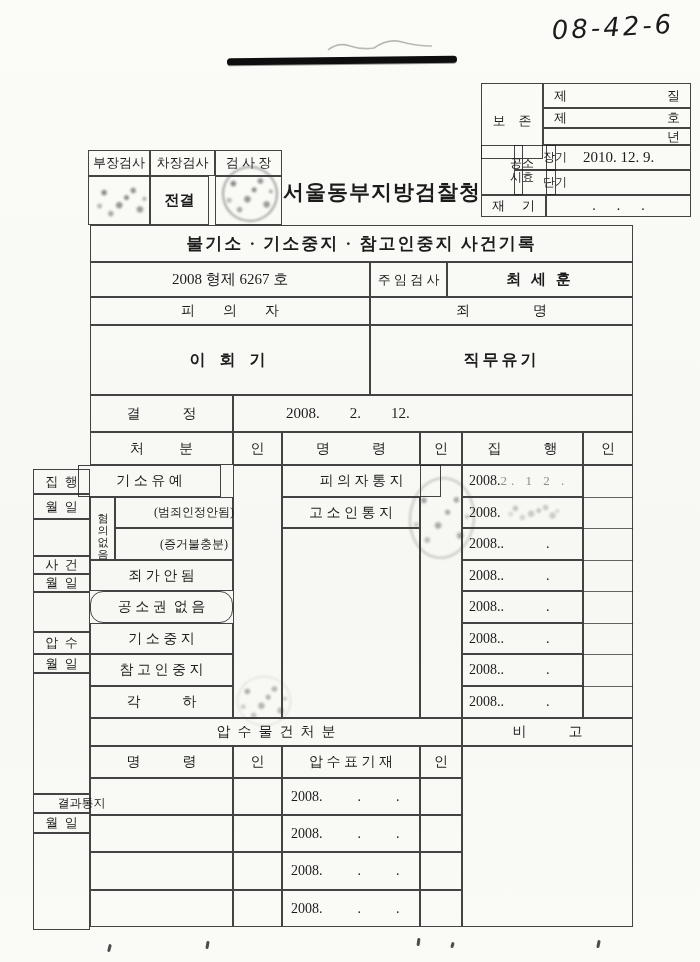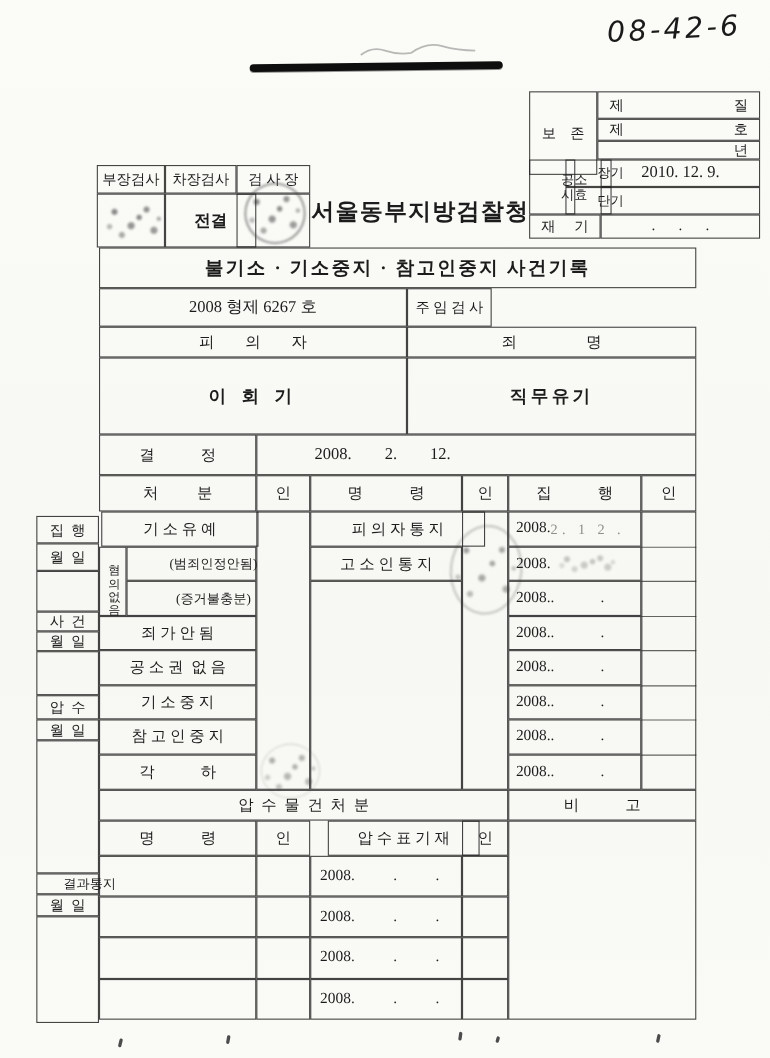--- a/index.html
+++ b/index.html
@@ -63,54 +63,55 @@
   <div class="c f15" style="left:546px;top:170px;width:145px;height:25px;"></div>
   <div class="c f13" style="left:481px;top:195px;width:65px;height:22px;justify-content:space-between;padding:0 10px;">
     <span>재</span><span>기</span>
   </div>
   <div class="c f14" style="left:546px;top:195px;width:145px;height:22px;">.      .      .</div>
 
   <div class="c f13" style="left:88px;top:150px;width:62px;height:26px;">부장검사</div>
   <div class="c f13" style="left:150px;top:150px;width:65px;height:26px;">차장검사</div>
   <div class="c f13" style="left:215px;top:150px;width:67px;height:26px;">검 사 장</div>
   <div class="c" style="left:88px;top:176px;width:62px;height:49px;"></div>
-  <div class="c bold f15" style="left:150px;top:176px;width:83px;height:49px;">전결</div>
+  <div class="c bold f15" style="left:150px;top:176px;width:59px;height:49px;">전결</div>
   <div class="c" style="left:215px;top:176px;width:67px;height:49px;"></div>
   <div class="smudge" style="left:94px;top:180px;width:56px;height:42px;"></div>
   <div class="seal-ring smudge" style="left:222px;top:166px;width:56px;height:56px;border:2px solid rgba(70,70,70,.65);"></div>
 
   <div class="t bold f21" style="left:284px;top:170px;width:196px;height:44px;letter-spacing:1px;">서울동부지방검찰청</div>
 
   <div class="c bold f17" style="left:90px;top:225px;width:543px;height:37px;letter-spacing:2px;">불기소 · 기소중지 · 참고인중지 사건기록</div>
 
   <div class="c f15" style="left:90px;top:262px;width:280px;height:35px;">2008 형제 6267 호</div>
   <div class="c f13" style="left:370px;top:262px;width:77px;height:35px;">주 임 검 사</div>
+  <div class="c bold f15" style="left:447px;top:262px;width:186px;height:35px;letter-spacing:3px;">최 세 훈</div>
 
   <div class="c f14" style="left:90px;top:297px;width:280px;height:28px;">피        의        자</div>
   <div class="c f14" style="left:370px;top:297px;width:263px;height:28px;">죄                  명</div>
 
   <div class="c bold f16" style="left:90px;top:325px;width:280px;height:70px;letter-spacing:5px;">이 회 기</div>
   <div class="c bold f16" style="left:370px;top:325px;width:263px;height:70px;letter-spacing:3px;">직무유기</div>
 
   <div class="c f14" style="left:90px;top:395px;width:143px;height:37px;">결            정</div>
   <div class="c f15 left" style="left:233px;top:395px;width:400px;height:37px;padding-left:52px;">2008.        2.        12.</div>
 
   <div class="c f14" style="left:90px;top:432px;width:143px;height:33px;">처          분</div>
   <div class="c f14" style="left:233px;top:432px;width:49px;height:33px;">인</div>
   <div class="c f14" style="left:282px;top:432px;width:138px;height:33px;">명            령</div>
   <div class="c f14" style="left:420px;top:432px;width:42px;height:33px;">인</div>
   <div class="c f14" style="left:462px;top:432px;width:121px;height:33px;">집            행</div>
   <div class="c f14" style="left:583px;top:432px;width:50px;height:33px;">인</div>
 
-  <div class="c f14" style="left:92px;top:465px;width:143px;height:32px;">기 소 유 예</div>
+  <div class="c f14" style="left:78px;top:465px;width:143px;height:32px;">기 소 유 예</div>
   <div class="c f11 vtext" style="left:90px;top:497px;width:25px;height:63px;">혐의없음</div>
   <div class="c f12" style="left:115px;top:497px;width:118px;height:31px;">(범죄인정안됨)</div>
   <div class="c f12" style="left:115px;top:528px;width:118px;height:32px;">(증거불충분)</div>
   <div class="c f14" style="left:90px;top:560px;width:143px;height:31px;">죄 가 안 됨</div>
-  <div class="c f14" style="left:90px;top:591px;width:143px;height:32px;">공 소 권  없 음</div>
+  <div class="c f14" style="left:90px;top:591px;width:143px;height:32px;border-radius:13px;">공 소 권  없 음</div>
   <div class="c f14" style="left:90px;top:623px;width:143px;height:31px;">기 소 중 지</div>
   <div class="c f14" style="left:90px;top:654px;width:143px;height:32px;">참 고 인 중 지</div>
   <div class="c f14" style="left:90px;top:686px;width:143px;height:32px;">각            하</div>
 
   <div class="c" style="left:233px;top:465px;width:49px;height:253px;"></div>
 
   <div class="c f14" style="left:282px;top:465px;width:159px;height:32px;">피 의 자 통 지</div>
   <div class="c f14" style="left:282px;top:497px;width:138px;height:31px;">고 소 인 통 지</div>
   <div class="c" style="left:282px;top:528px;width:138px;height:190px;"></div>
 
@@ -154,21 +155,21 @@
   <div class="seal-ring smudge" style="left:409px;top:477px;width:66px;height:82px;border:2px solid rgba(60,60,60,.45);transform:rotate(6deg);opacity:.6;"></div>
   <div class="seal-ring smudge" style="left:237px;top:676px;width:54px;height:50px;border:1.5px solid rgba(90,90,90,.45);opacity:.5;"></div>
   <div class="smudge" style="left:505px;top:503px;width:58px;height:18px;opacity:.35;"></div>
 
   <div class="c f14" style="left:90px;top:718px;width:372px;height:28px;">압  수  물  건  처  분</div>
   <div class="c f14" style="left:462px;top:718px;width:171px;height:28px;">비            고</div>
   <div class="c" style="left:462px;top:746px;width:171px;height:181px;"></div>
 
   <div class="c f14" style="left:90px;top:746px;width:143px;height:32px;">명            령</div>
   <div class="c f14" style="left:233px;top:746px;width:49px;height:32px;">인</div>
-  <div class="c f14" style="left:282px;top:746px;width:138px;height:32px;margin-left:16px;">압 수 표 기 재</div>
+  <div class="c f14" style="left:282px;top:746px;width:138px;height:32px;">압 수 표 기 재</div>
   <div class="c f14" style="left:420px;top:746px;width:42px;height:32px;">인</div>
 
   <div class="c" style="left:90px;top:778px;width:143px;height:37px;"></div>
   <div class="c" style="left:233px;top:778px;width:49px;height:37px;"></div>
   <div class="c f14 left" style="left:282px;top:778px;width:138px;height:37px;padding-left:8px;">2008.          .          .</div>
   <div class="c" style="left:420px;top:778px;width:42px;height:37px;"></div>
 
   <div class="c" style="left:90px;top:815px;width:143px;height:37px;"></div>
   <div class="c" style="left:233px;top:815px;width:49px;height:37px;"></div>
   <div class="c f14 left" style="left:282px;top:815px;width:138px;height:37px;padding-left:8px;">2008.          .          .</div>

